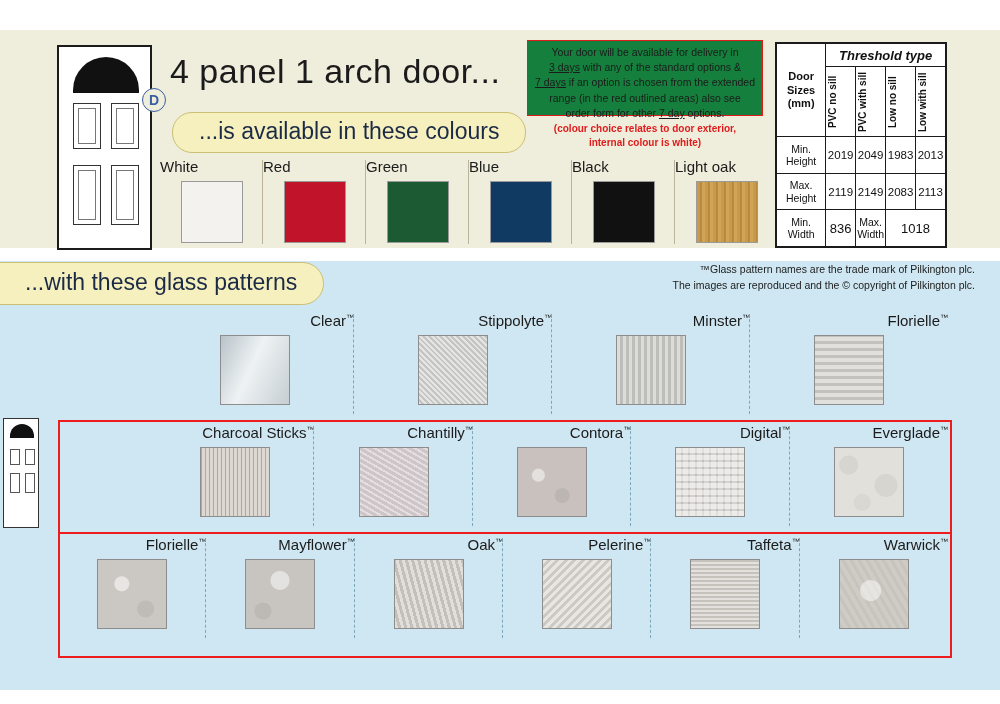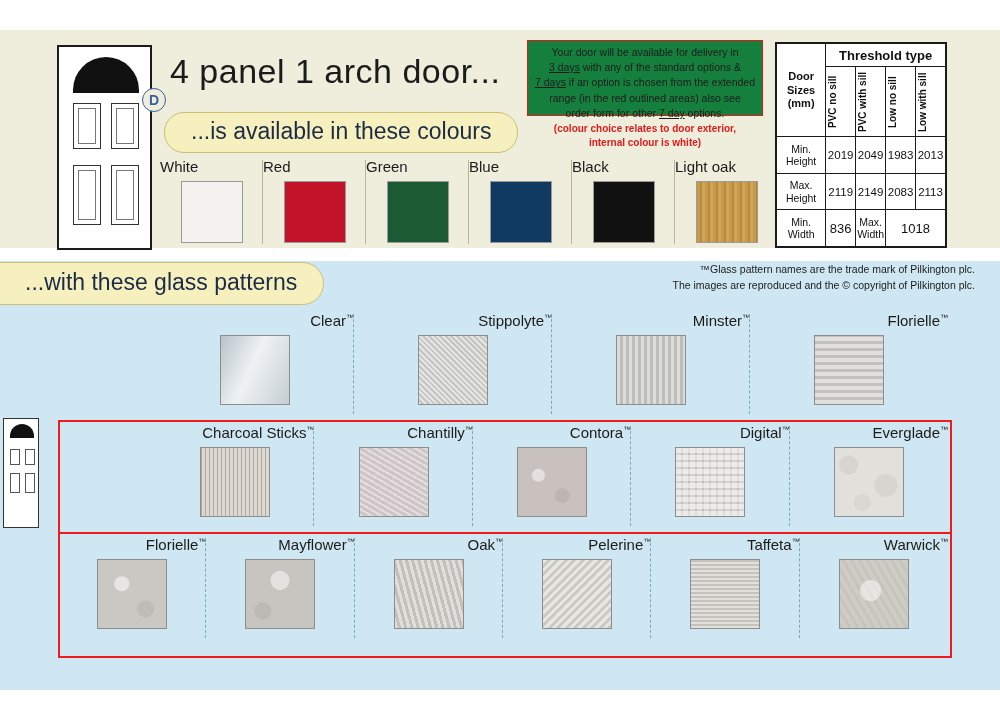--- a/index.html
+++ b/index.html
@@ -40,21 +40,21 @@
   #mp1 { left:6px; top:30px; width:10px; height:16px; }
   #mp2 { left:21px; top:30px; width:10px; height:16px; }
   #mp3 { left:6px; top:54px; width:10px; height:20px; }
   #mp4 { left:21px; top:54px; width:10px; height:20px; }
 
   
   #main-title { position:absolute; left:170px; top:52px; font-size:34px; color:#1b1b1b;
       letter-spacing:0.5px; font-weight:400; }
   .pill { position:absolute; background:#f6f0bf; border:1px solid #cbbf74; border-radius:20px;
       color:#1b2a45; font-size:23px; padding:5px 26px 7px 26px; }
-  #pill-colours { left:164px; top:112px; }
+  #pill-colours { left:172px; top:112px; }
   #pill-glass { left:-10px; top:262px; border-radius:0 22px 22px 0; font-size:23px; padding:6px 26px 8px 34px; }
 
   
   #colour-row { position:absolute; left:160px; top:158px; width:620px; height:90px; display:flex; }
   .colour-cell { width:103px; position:relative; }
   .colour-cell .c-label { font-size:15px; color:#1b1b1b; margin-bottom:6px; }
   .colour-cell .c-swatch { width:62px; height:62px; margin:0 auto; border:1px solid #9a9a9a; }
   .divider { position:absolute; right:0; top:2px; width:1px; height:84px; background:#b9b49a; }
 
   
@@ -66,21 +66,21 @@
       font-size:10px; color:#e01b1b; line-height:1.4; font-weight:bold; }
 
   
   #sizes-table { position:absolute; left:775px; top:42px; width:172px; height:206px;
       border:1.5px solid #1b1b1b; background:#ffffff; }
   #sizes-table table { border-collapse:collapse; width:100%; height:100%; font-size:10.5px; color:#111; }
   #sizes-table td, #sizes-table th { border:1px solid #1b1b1b; text-align:center; vertical-align:middle; padding:1px; }
   .hdr-left { font-weight:bold; font-size:11px; text-align:left; padding-left:4px; line-height:1.2; }
   .vert { writing-mode:vertical-rl; transform:rotate(180deg); font-weight:bold; font-size:10px;
       white-space:nowrap; height:66px; }
-  .thresh-title { font-weight:bold; font-size:13px; }
+  .thresh-title { font-weight:bold; font-size:13px;font-style:italic; }
   .rowlabel { text-align:left; font-size:10.5px; padding-left:4px; line-height:1.2; }
   .num { font-size:11.5px; }
   .widthnum { font-size:13px; }
 
   
   #tm-note { position:absolute; left:640px; top:262px; width:335px; text-align:right;
       font-size:10.5px; color:#1b1b1b; line-height:1.5; }
 
   
   #glass-area { position:absolute; left:58px; top:308px; width:890px; height:350px; }

